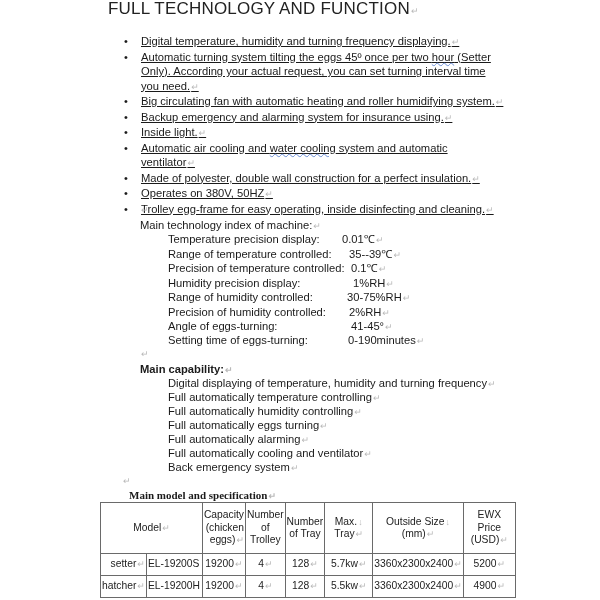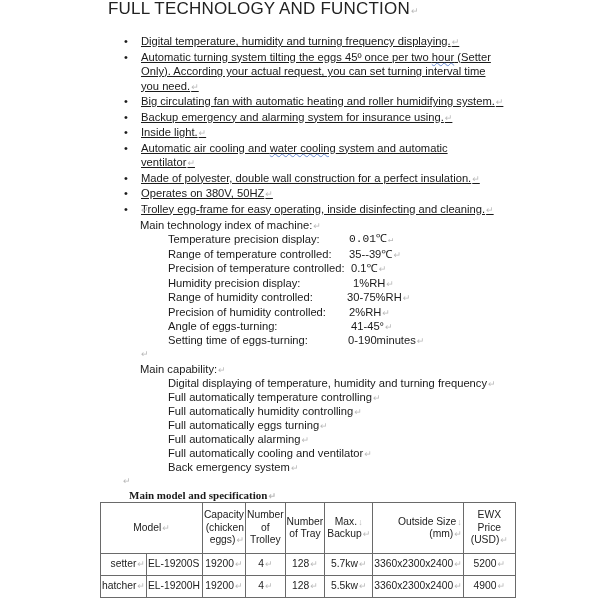--- a/index.html
+++ b/index.html
@@ -38,21 +38,21 @@
   <li><span>Operates on 380V, 50HZ</span><span class="pm">↵</span></li>
   <li><span>Trolley egg-frame for easy operating, inside disinfecting and cleaning.</span><span class="pm">↵</span></li>
 </ul>
 
 <span class="pm" style="position:absolute;left:140px;top:205px;">↵</span>
 
 <div class="idx" style="top:218px;"><span>Main technology index of machine:</span><span class="pm">↵</span></div>
 
 <div>
   <div class="idx-row" style="top:232px;">Temperature precision display:</div>
-  <div class="idx-val" style="left:349px;top:232px;font-family:Liberation Mono, monospace;"><span>0.01℃</span><span class="pm">↵</span></div>
+  <div class="idx-val" style="left:342px;top:232px;"><span>0.01℃</span><span class="pm">↵</span></div>
 
   <div class="idx-row" style="top:247px;">Range of temperature controlled:</div>
   <div class="idx-val" style="left:349px;top:247px;"><span>35--39℃</span><span class="pm">↵</span></div>
 
   <div class="idx-row" style="top:261px;">Precision of temperature controlled:</div>
   <div class="idx-val" style="left:351px;top:261px;"><span>0.1℃</span><span class="pm">↵</span></div>
 
   <div class="idx-row" style="top:276px;">Humidity precision display:</div>
   <div class="idx-val" style="left:353px;top:276px;"><span>1%RH</span><span class="pm">↵</span></div>
 
@@ -64,21 +64,21 @@
 
   <div class="idx-row" style="top:319px;">Angle of eggs-turning:</div>
   <div class="idx-val" style="left:351px;top:319px;"><span>41-45°</span><span class="pm">↵</span></div>
 
   <div class="idx-row" style="top:333px;">Setting time of eggs-turning:</div>
   <div class="idx-val" style="left:348px;top:333px;"><span>0-190minutes</span><span class="pm">↵</span></div>
 </div>
 
 <span class="pm" style="position:absolute;left:140px;top:349px;">↵</span>
 
-<div class="idx" style="top:362px;"><span>Main capability:</span><span class="pm">↵</span></div>
+<div class="idx" style="top:362px;font-weight:bold;"><span>Main capability:</span><span class="pm">↵</span></div>
 
 <div>
   <div class="idx-row" style="top:376px;"><span>Digital displaying of temperature, humidity and turning frequency</span><span class="pm">↵</span></div>
   <div class="idx-row" style="top:390px;"><span>Full automatically temperature controlling</span><span class="pm">↵</span></div>
   <div class="idx-row" style="top:404px;"><span>Full automatically humidity controlling</span><span class="pm">↵</span></div>
   <div class="idx-row" style="top:418px;"><span>Full automatically eggs turning</span><span class="pm">↵</span></div>
   <div class="idx-row" style="top:432px;"><span>Full automatically alarming</span><span class="pm">↵</span></div>
   <div class="idx-row" style="top:446px;"><span>Full automatically cooling and ventilator</span><span class="pm">↵</span></div>
   <div class="idx-row" style="top:460px;"><span>Back emergency system</span><span class="pm">↵</span></div>
 </div>
@@ -87,22 +87,22 @@
 
 <div class="spec-title"><span>Main model and specification</span><span class="pm">↵</span></div>
 
 <table class="spec">
   <tbody>
       <tr class="hdr">
     <td colspan="2" style="width:95px;"><span>Model</span><span class="pm">↵</span></td>
     <td style="width:39px;text-align:right;"><span>Capacity</span><br><span>(chicken</span><br><span>eggs)</span><span class="pm">↵</span></td>
     <td style="width:32px;"><span>Number</span><br><span>of</span><br><span>Trolley</span></td>
     <td style="width:36px;"><span>Number</span><br><span>of Tray</span></td>
-    <td style="width:45px;"><span>Max.</span><span class="pm">↓</span><br><span>Backup</span><span class="pm">↵</span></td>
-    <td style="width:82px;text-align:right;"><span>Outside Size</span><span class="pm">↓</span><br><span>(mm)</span><span class="pm">↵</span></td>
+    <td style="width:45px;"><span>Max.</span><span class="pm">↓</span><br><span>Tray</span><span class="pm">↵</span></td>
+    <td style="width:82px;"><span>Outside Size</span><span class="pm">↓</span><br><span>(mm)</span><span class="pm">↵</span></td>
     <td style="width:49px;"><span>EWX Price</span><br><span>(USD)</span><span class="pm">↵</span></td>
   </tr>
   <tr class="row">
     <td style="width:40px;text-align:right;"><span>setter</span><span class="pm">↵</span></td>
     <td style="width:53px;text-align:left;">EL-19200S</td>
     <td><span>19200</span><span class="pm">↵</span></td>
     <td><span>4</span><span class="pm">↵</span></td>
     <td><span>128</span><span class="pm">↵</span></td>
     <td><span>5.7kw</span><span class="pm">↵</span></td>
     <td><span>3360x2300x2400</span><span class="pm">↵</span></td>

